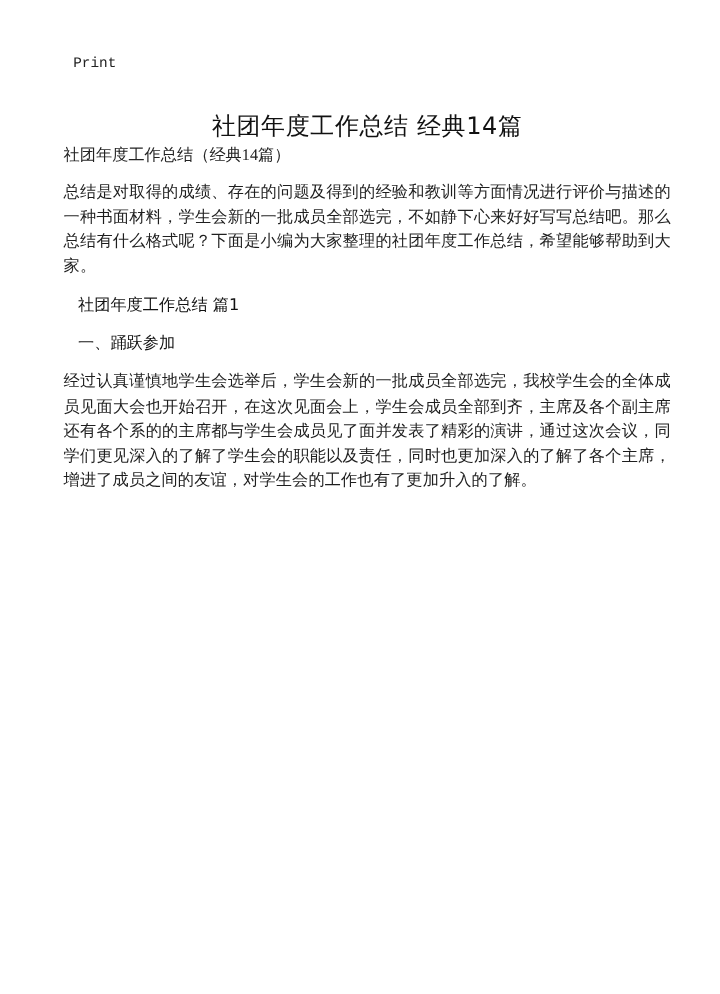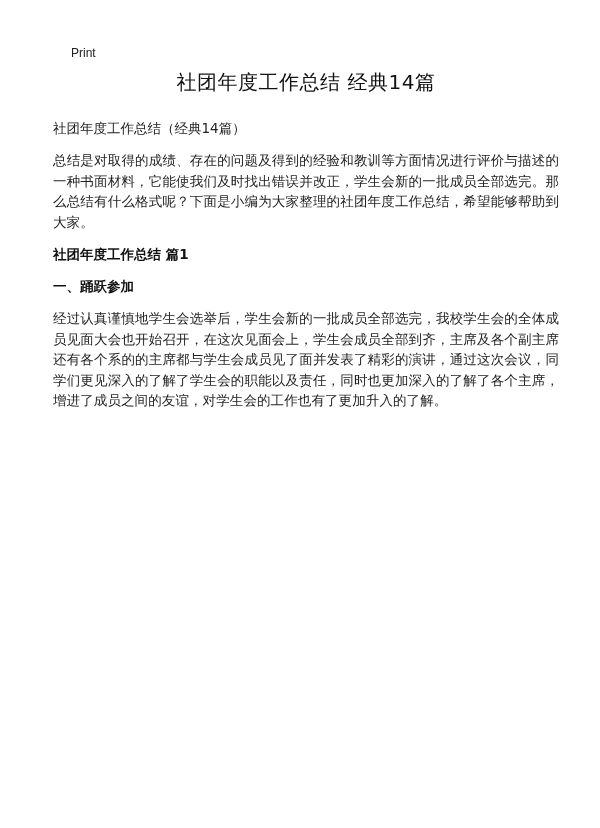--- a/index.html
+++ b/index.html
@@ -3,53 +3,53 @@
 <meta charset="utf-8">
 <style>
   html, body { margin: 0; padding: 0; background: #ffffff; }
   body {
     width: 600px; height: 828px; overflow: hidden; position: relative;
     font-family: "DejaVu Sans", "Liberation Sans", sans-serif;
     color: #1a1a1a;
   }
   .page { position: absolute; left: 53px; top: 0; width: 506px; }
   .print-label {
-    position: absolute; top: 46px; left: 18px;
-    font-family: Liberation Sans, sans-serif;
+    position: absolute; top: 46px; left: 8px;
+    font-family: Liberation Mono, monospace;
     font-size: 12px; color: #222;
   }
   .doc-title {
-    position: absolute; top: 69px; left: 0; width: 506px;
+    position: absolute; top: 92px; left: 0; width: 506px;
     text-align: center; font-size: 20px; font-weight: normal; color: #111;
     margin: 0; letter-spacing: 0.5px;
   }
   .doc-subtitle {
     position: absolute; top: 120px; left: 0;
-    font-size: 13.5px; color: #222; margin: 0;
+    font-size: 13.5px; color: #222; margin: 0; font-family: Liberation Serif, serif;
   }
   .content { position: absolute; top: 150px; left: 0; width: 506px; }
   .para {
     font-size: 13.5px; line-height: 20.5px; margin: 0 0 12px 0;
     text-align: justify; color: #1e1e1e; letter-spacing: 0.1px;
   }
   .heading {
-    font-size: 13.5px; font-weight: bold; margin: 0 0 12px 0;
+    font-size: 13.5px; font-weight: normal; margin: 0 0 12px 12px;
     line-height: 20px; color: #111;
   }
 </style>
 </head>
 <body>
 
 <div class="page">
   <div class="print-label">Print</div>
   <h1 class="doc-title">社团年度工作总结 经典14篇</h1>
   <p class="doc-subtitle">社团年度工作总结（经典14篇）</p>
 
   <div class="content">
-    <p class="para">总结是对取得的成绩、存在的问题及得到的经验和教训等方面情况进行评价与描述的一种书面材料，它能使我们及时找出错误并改正，学生会新的一批成员全部选完。那么总结有什么格式呢？下面是小编为大家整理的社团年度工作总结，希望能够帮助到大家。</p>
+    <p class="para">总结是对取得的成绩、存在的问题及得到的经验和教训等方面情况进行评价与描述的一种书面材料，学生会新的一批成员全部选完，不如静下心来好好写写总结吧。那么总结有什么格式呢？下面是小编为大家整理的社团年度工作总结，希望能够帮助到大家。</p>
 
     <div class="heading">社团年度工作总结 篇1</div>
 
     <div class="heading">一、踊跃参加</div>
 
 
     <p class="para">经过认真谨慎地学生会选举后，学生会新的一批成员全部选完，我校学生会的全体成员见面大会也开始召开，在这次见面会上，学生会成员全部到齐，主席及各个副主席还有各个系的的主席都与学生会成员见了面并发表了精彩的演讲，通过这次会议，同学们更见深入的了解了学生会的职能以及责任，同时也更加深入的了解了各个主席，增进了成员之间的友谊，对学生会的工作也有了更加升入的了解。</p>
   </div>
 </div>
 

